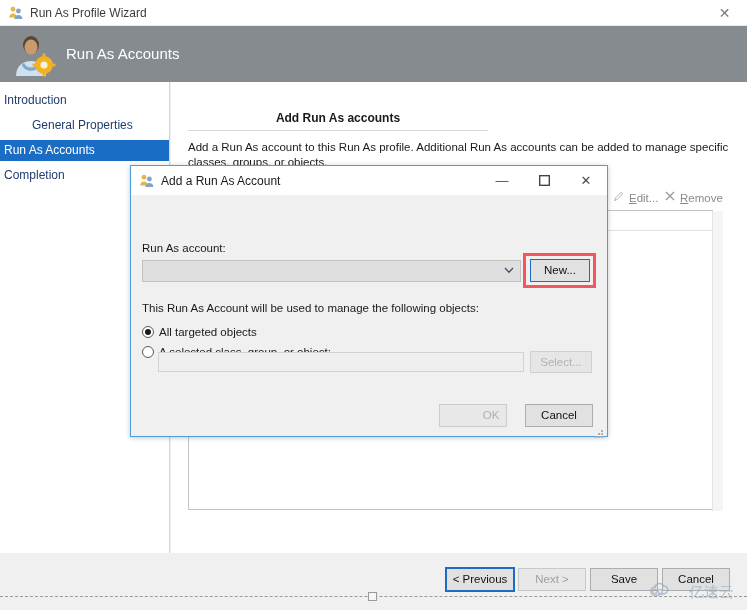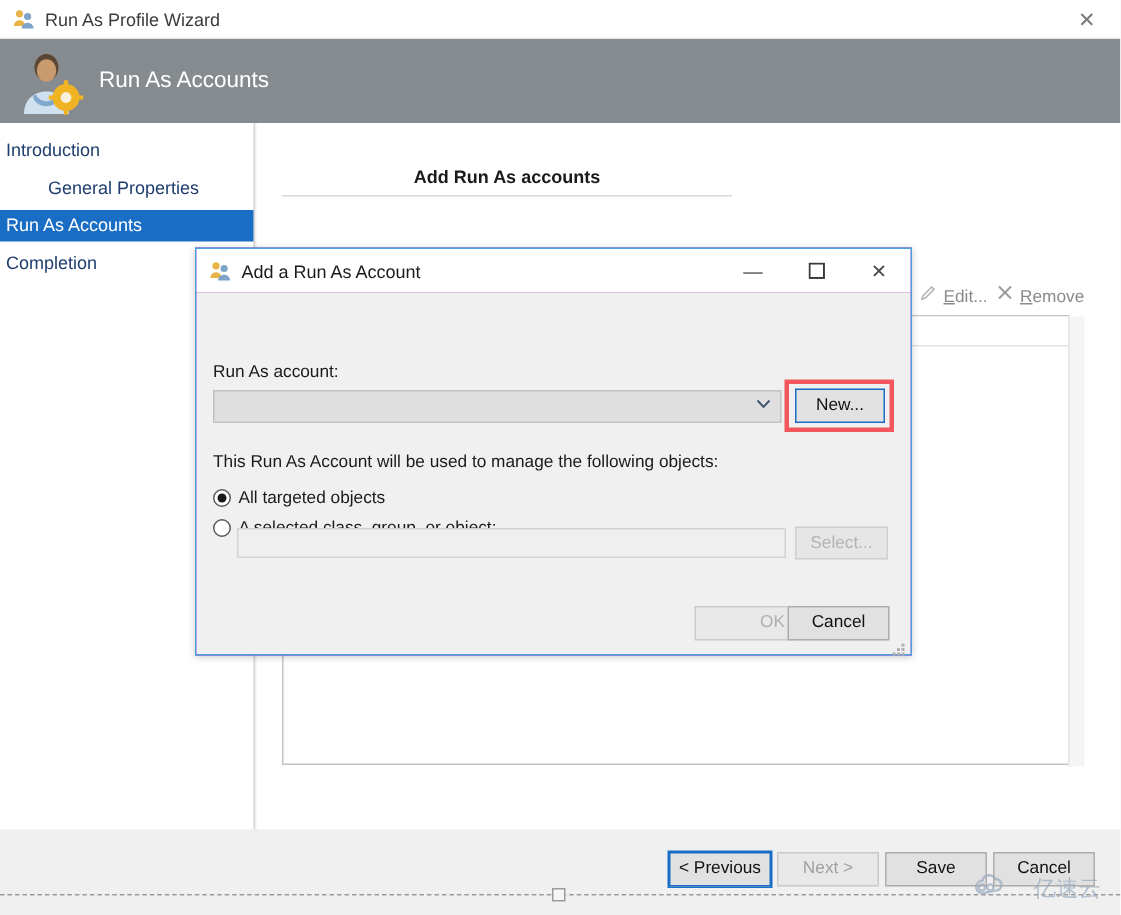--- a/index.html
+++ b/index.html
@@ -475,20 +475,21 @@
   <div class="sidebar">
     <div class="nav-item" style="top:8px;">Introduction</div>
     <div class="nav-item" style="top:33px;padding-left:32px;">General Properties</div>
     <div class="nav-item selected" style="top:58px;">Run As Accounts</div>
     <div class="nav-item" style="top:83px;">Completion</div>
   </div>
 
   <div class="content">
     <div class="content-head">Add Run As accounts</div>
     <div class="content-head-rule"></div>
+    <div class="content-desc">Add a Run As account to this Run As profile.  Additional Run As accounts can be added to manage specific classes, groups, or objects.</div>
 
     <div class="tool-row">
       <div class="tool-btn" style="left:425px;">
         <span>
           <svg width="12" height="12" viewBox="0 0 12 12">
             <path d="M1.5 10.5l1-2.6 5.6-5.6 1.6 1.6-5.6 5.6z" fill="none" stroke="#b4b4b4" stroke-width="1"></path>
           </svg>
         </span>
         <span><span class="u">E</span>dit...</span>
       </div>
@@ -563,21 +564,21 @@
       <div class="radio-row" style="top:148px;">
         <span class="radio-mark"></span>
         <span class="radio-text">A selected class, group, or object:</span>
       </div>
 
       <div class="select-input">
         <span></span>
       </div>
       <div class="btn-select">Select...</div>
 
-      <div class="dlg-btn disabled" style="left:332px;padding-left:36px;">OK</div>
+      <div class="dlg-btn disabled" style="left:308px;padding-left:36px;">OK</div>
       <div class="dlg-btn" style="left:394px;">Cancel</div>
 
       <span class="dlg-grip">
         <svg width="9" height="9" viewBox="0 0 9 9">
           <g fill="#b0b0b0">
             <rect x="6" y="0" width="2" height="2"></rect>
             <rect x="3" y="3" width="2" height="2"></rect>
               <rect x="6" y="3" width="2" height="2"></rect>
             <rect x="0" y="6" width="2" height="2"></rect>
               <rect x="3" y="6" width="2" height="2"></rect>

